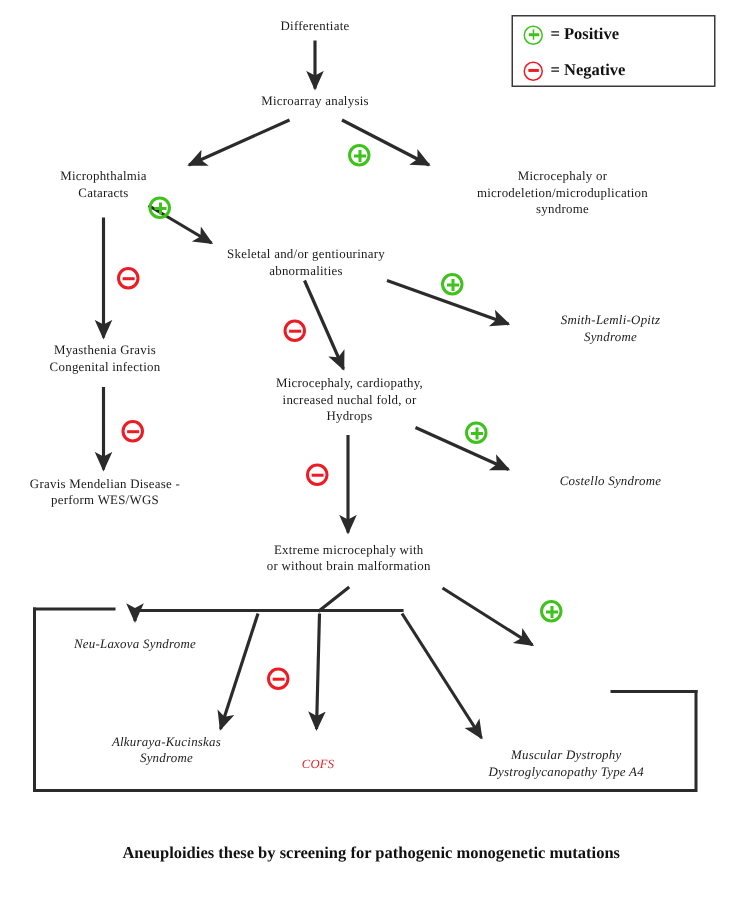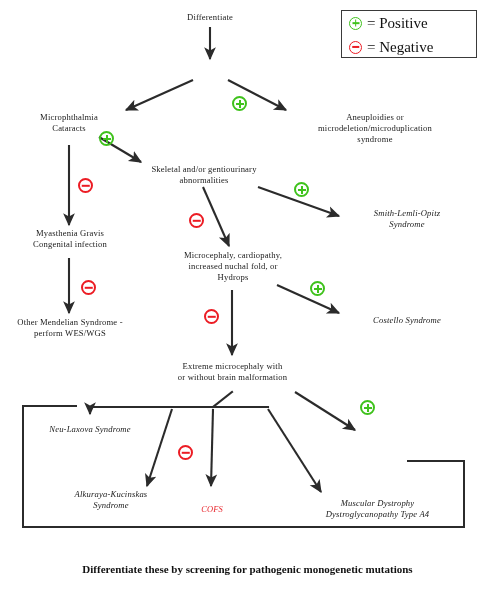--- a/index.html
+++ b/index.html
@@ -52,23 +52,24 @@
     background: #fff;
   }
   .legend-row {
     display: flex;
     align-items: center;
     height: 24px;
     padding-left: 7px;
     gap: 5px;
   }
   .legend-text {
-    font-size: 15px;
+    font-size: 11px;
     color: #111;
     font-family: "Liberation Serif", "DejaVu Serif", serif;
+    font-weight: bold;
   }
   .sign {
     width: 13px;
     height: 13px;
     border-radius: 50%;
     position: relative;
     box-sizing: border-box;
     flex: 0 0 auto;
   }
   .sign.pos {
@@ -196,42 +197,43 @@
     <div class="legend-row">
       <span class="sign neg">
         <i class="h"></i>
       </span>
       <span class="legend-text">= Negative</span>
     </div>
   </div>
 
   <div class="node" style="left:150px; top:12px; width:120px;">Differentiate</div>
 
+  <div class="node" style="left:150px; top:62px; width:120px;">Microarray analysis</div>
 
   <div class="node" style="left:16px; top:112px; width:106px;">Microphthalmia
 Cataracts</div>
 
-  <div class="node" style="left:285px; top:112px; width:180px;">Aneuploidies or
+  <div class="node" style="left:285px; top:112px; width:180px;">Microcephaly or
 microdeletion/microduplication
 syndrome</div>
 
   <div class="node" style="left:124px; top:164px; width:160px;">Skeletal and/or gentiourinary
 abnormalities</div>
 
   <div class="node" style="left:10px; top:228px; width:120px;">Myasthenia Gravis
 Congenital infection</div>
 
   <div class="node italic" style="left:348px; top:208px; width:118px;">Smith-Lemli-Opitz
 Syndrome</div>
 
   <div class="node" style="left:158px; top:250px; width:150px;">Microcephaly, cardiopathy,
 increased nuchal fold, or
 Hydrops</div>
 
-  <div class="node" style="left:5px; top:317px; width:130px;">Other Mendelian Syndrome -
+  <div class="node" style="left:5px; top:317px; width:130px;">Gravis Mendelian Disease -
 perform WES/WGS</div>
 
   <div class="node italic" style="left:345px; top:315px; width:124px;">Costello Syndrome</div>
 
   <div class="node" style="left:155px; top:361px; width:155px;">Extreme microcephaly with
 or without brain malformation</div>
 
   <div class="node italic" style="left:26px; top:424px; width:128px;">Neu-Laxova Syndrome</div>
 
 
@@ -289,15 +291,15 @@
   </div>
 
   <div class="bracket">
     <div class="seg" style="left:0; top:0; width:55px; height:2.3px;"></div>
     <div class="seg" style="left:0; top:0; width:2.3px; height:123px;"></div>
     <div class="seg" style="left:0; top:120.7px; width:443px; height:2.3px;"></div>
     <div class="seg" style="left:440.7px; top:55px; width:2.3px; height:66px;"></div>
     <div class="seg" style="left:385px; top:55px; width:58px; height:2.3px;"></div>
   </div>
 
-  <div class="caption">Differentiate these by screening for pathogenic monogenetic mutations</div>
+  <div class="caption">Aneuploidies these by screening for pathogenic monogenetic mutations</div>
 
 </div>
 
 </body></html>

